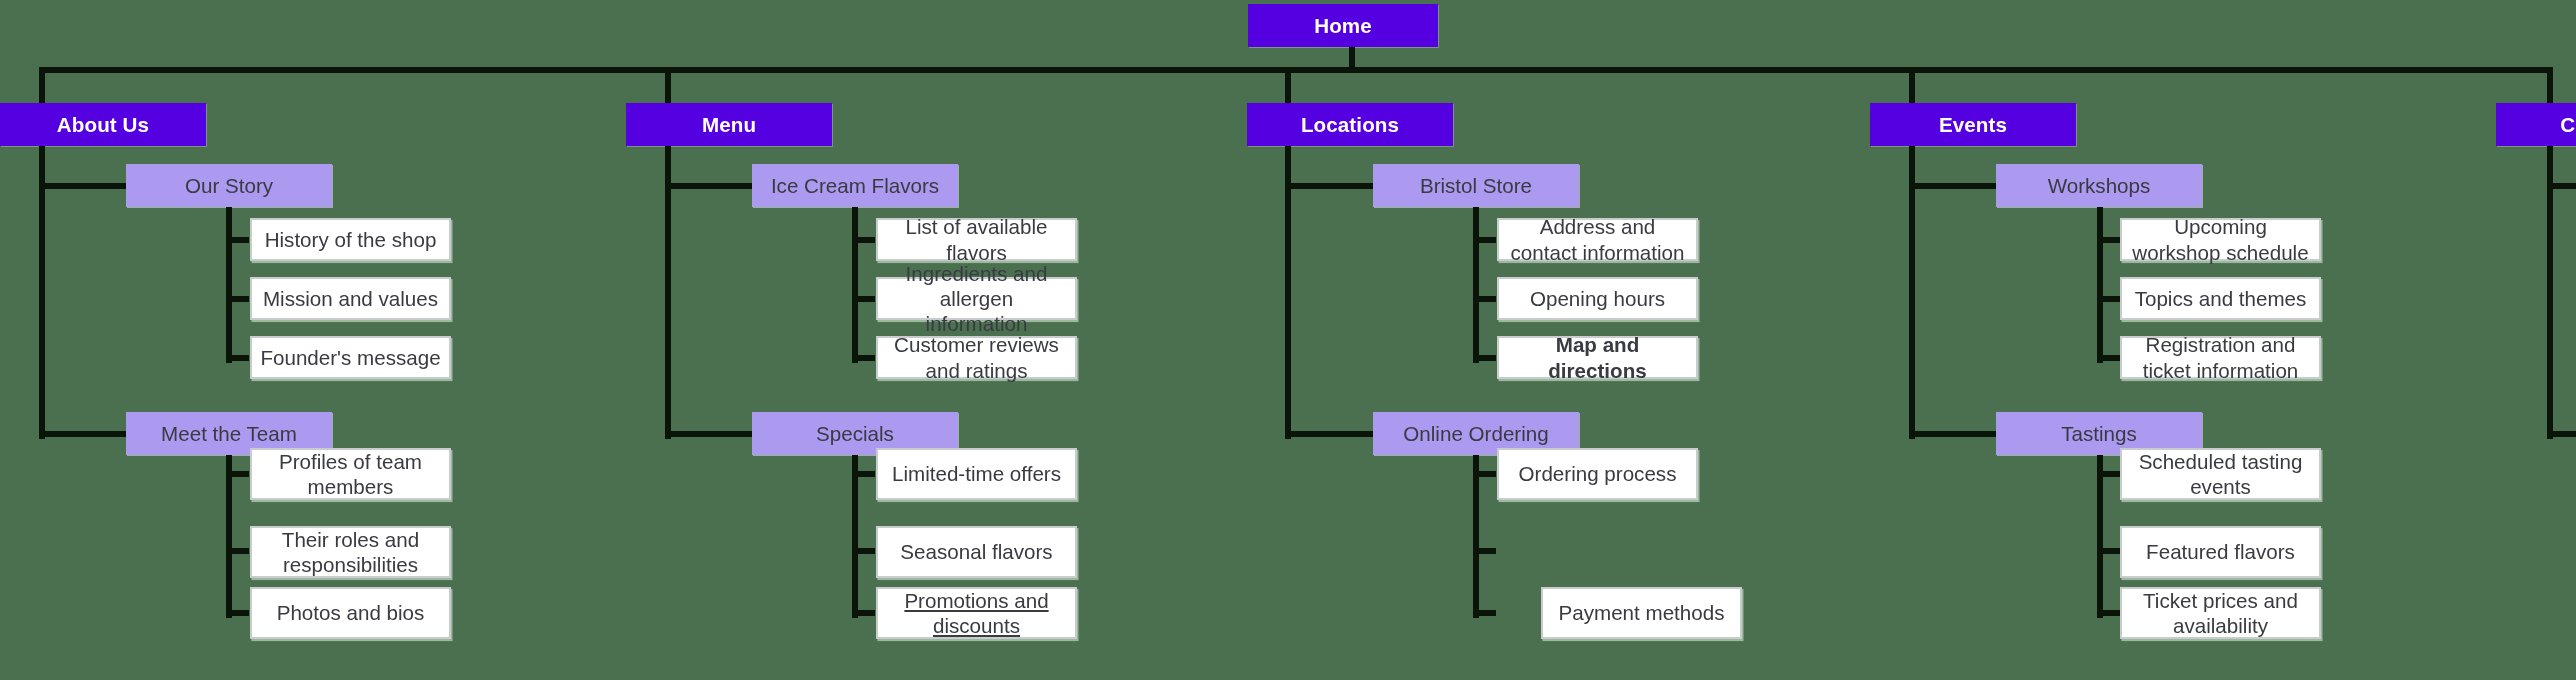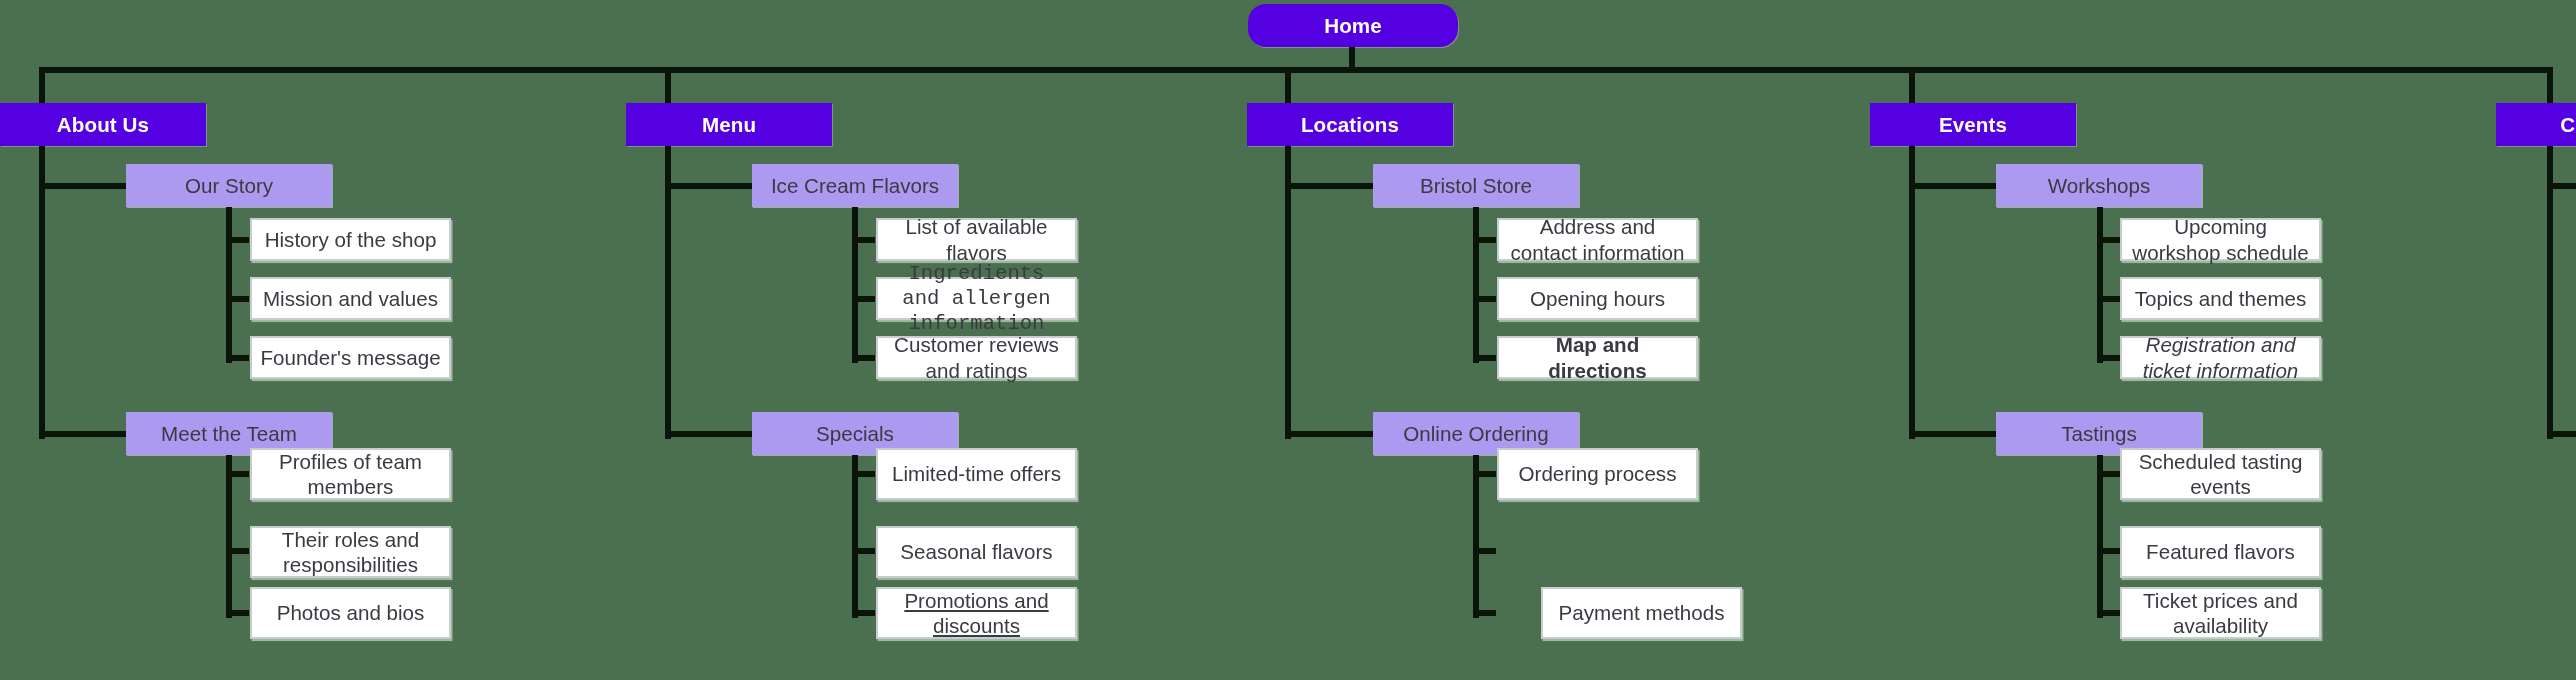--- a/index.html
+++ b/index.html
@@ -51,21 +51,21 @@
     border:2.1px solid #c9ccce;
     padding:2.1px 8.2px;
     box-shadow:1.5px 2.1px 0 rgba(199,225,199,0.65);
   }
   .node-l4 span{display:block;width:100%;}
 </style>
 </head>
 <body>
 
 <div id="stage">
-    <div class="node node-l1" style="left: 1248px; top: 4.1px; width: 210px; height: 43px; border-radius: 18px;">
+    <div class="node node-l1" style="left: 1248px; top: 4.1px; width: 190px; height: 43px;">
       <span>Home</span>
     </div>
     <div class="conn v" style="left: 1349px; top: 47px; height: 25px;"></div>
     <div class="conn h" style="left: 39px; top: 67px; width: 2514px;"></div>
     <div class="conn v" style="left: 39px; top: 67px; height: 79px;"></div>
     <div class="node node-l2" style="left: 0px; top: 103px; width: 206px; height: 43px;">
       <span>About Us</span>
     </div>
     <div class="conn v" style="left: 39px; top: 146px; height: 293px;"></div>
     <div class="conn h" style="left: 39px; top: 183px; width: 88px;"></div>
@@ -110,21 +110,21 @@
     <div class="conn h" style="left: 665px; top: 183px; width: 88px;"></div>
     <div class="node node-l3" style="left: 752px; top: 164px; width: 206px; height: 43px;">
       <span>Ice Cream Flavors</span>
     </div>
     <div class="conn v" style="left: 852px; top: 207px; height: 156px;"></div>
     <div class="conn h" style="left: 852px; top: 237px; width: 23.4px;"></div>
     <div class="node node-l4" style="left: 876px; top: 218px; width: 201px; height: 43px;">
       <span>List of available flavors</span>
     </div>
     <div class="conn h" style="left: 852px; top: 296px; width: 23.4px;"></div>
-    <div class="node node-l4" style="left: 876px; top: 277px; width: 201px; height: 43px; font-family: Liberation Mono, monospace;">
+    <div class="node node-l4" style="left: 876px; top: 277px; width: 201px; height: 43px;">
       <span>Ingredients and allergen information</span>
     </div>
     <div class="conn h" style="left: 852px; top: 355px; width: 23.4px;"></div>
     <div class="node node-l4" style="left: 876px; top: 336px; width: 201px; height: 43px;">
       <span>Customer reviews and ratings</span>
     </div>
     <div class="conn h" style="left: 665px; top: 431px; width: 88px;"></div>
     <div class="node node-l3" style="left: 752px; top: 412px; width: 206px; height: 43px;">
       <span>Specials</span>
     </div>
@@ -189,21 +189,21 @@
     <div class="conn v" style="left: 2097px; top: 207px; height: 156px;"></div>
     <div class="conn h" style="left: 2097px; top: 237px; width: 23.4px;"></div>
     <div class="node node-l4" style="left: 2120px; top: 218px; width: 201px; height: 43px;">
       <span>Upcoming workshop schedule</span>
     </div>
     <div class="conn h" style="left: 2097px; top: 296px; width: 23.4px;"></div>
     <div class="node node-l4" style="left: 2120px; top: 277px; width: 201px; height: 43px;">
       <span>Topics and themes</span>
     </div>
     <div class="conn h" style="left: 2097px; top: 355px; width: 23.4px;"></div>
-    <div class="node node-l4" style="left: 2120px; top: 336px; width: 201px; height: 43px; font-style: italic;">
+    <div class="node node-l4" style="left: 2120px; top: 336px; width: 201px; height: 43px;">
       <span>Registration and ticket information</span>
     </div>
     <div class="conn h" style="left: 1909px; top: 431px; width: 88px;"></div>
     <div class="node node-l3" style="left: 1996px; top: 412px; width: 206px; height: 43px;">
       <span>Tastings</span>
     </div>
     <div class="conn v" style="left: 2097px; top: 455px; height: 163px;"></div>
     <div class="conn h" style="left: 2097px; top: 471px; width: 23.4px;"></div>
     <div class="node node-l4" style="left: 2120px; top: 448px; width: 201px; height: 52px;">
       <span>Scheduled tasting events</span>

